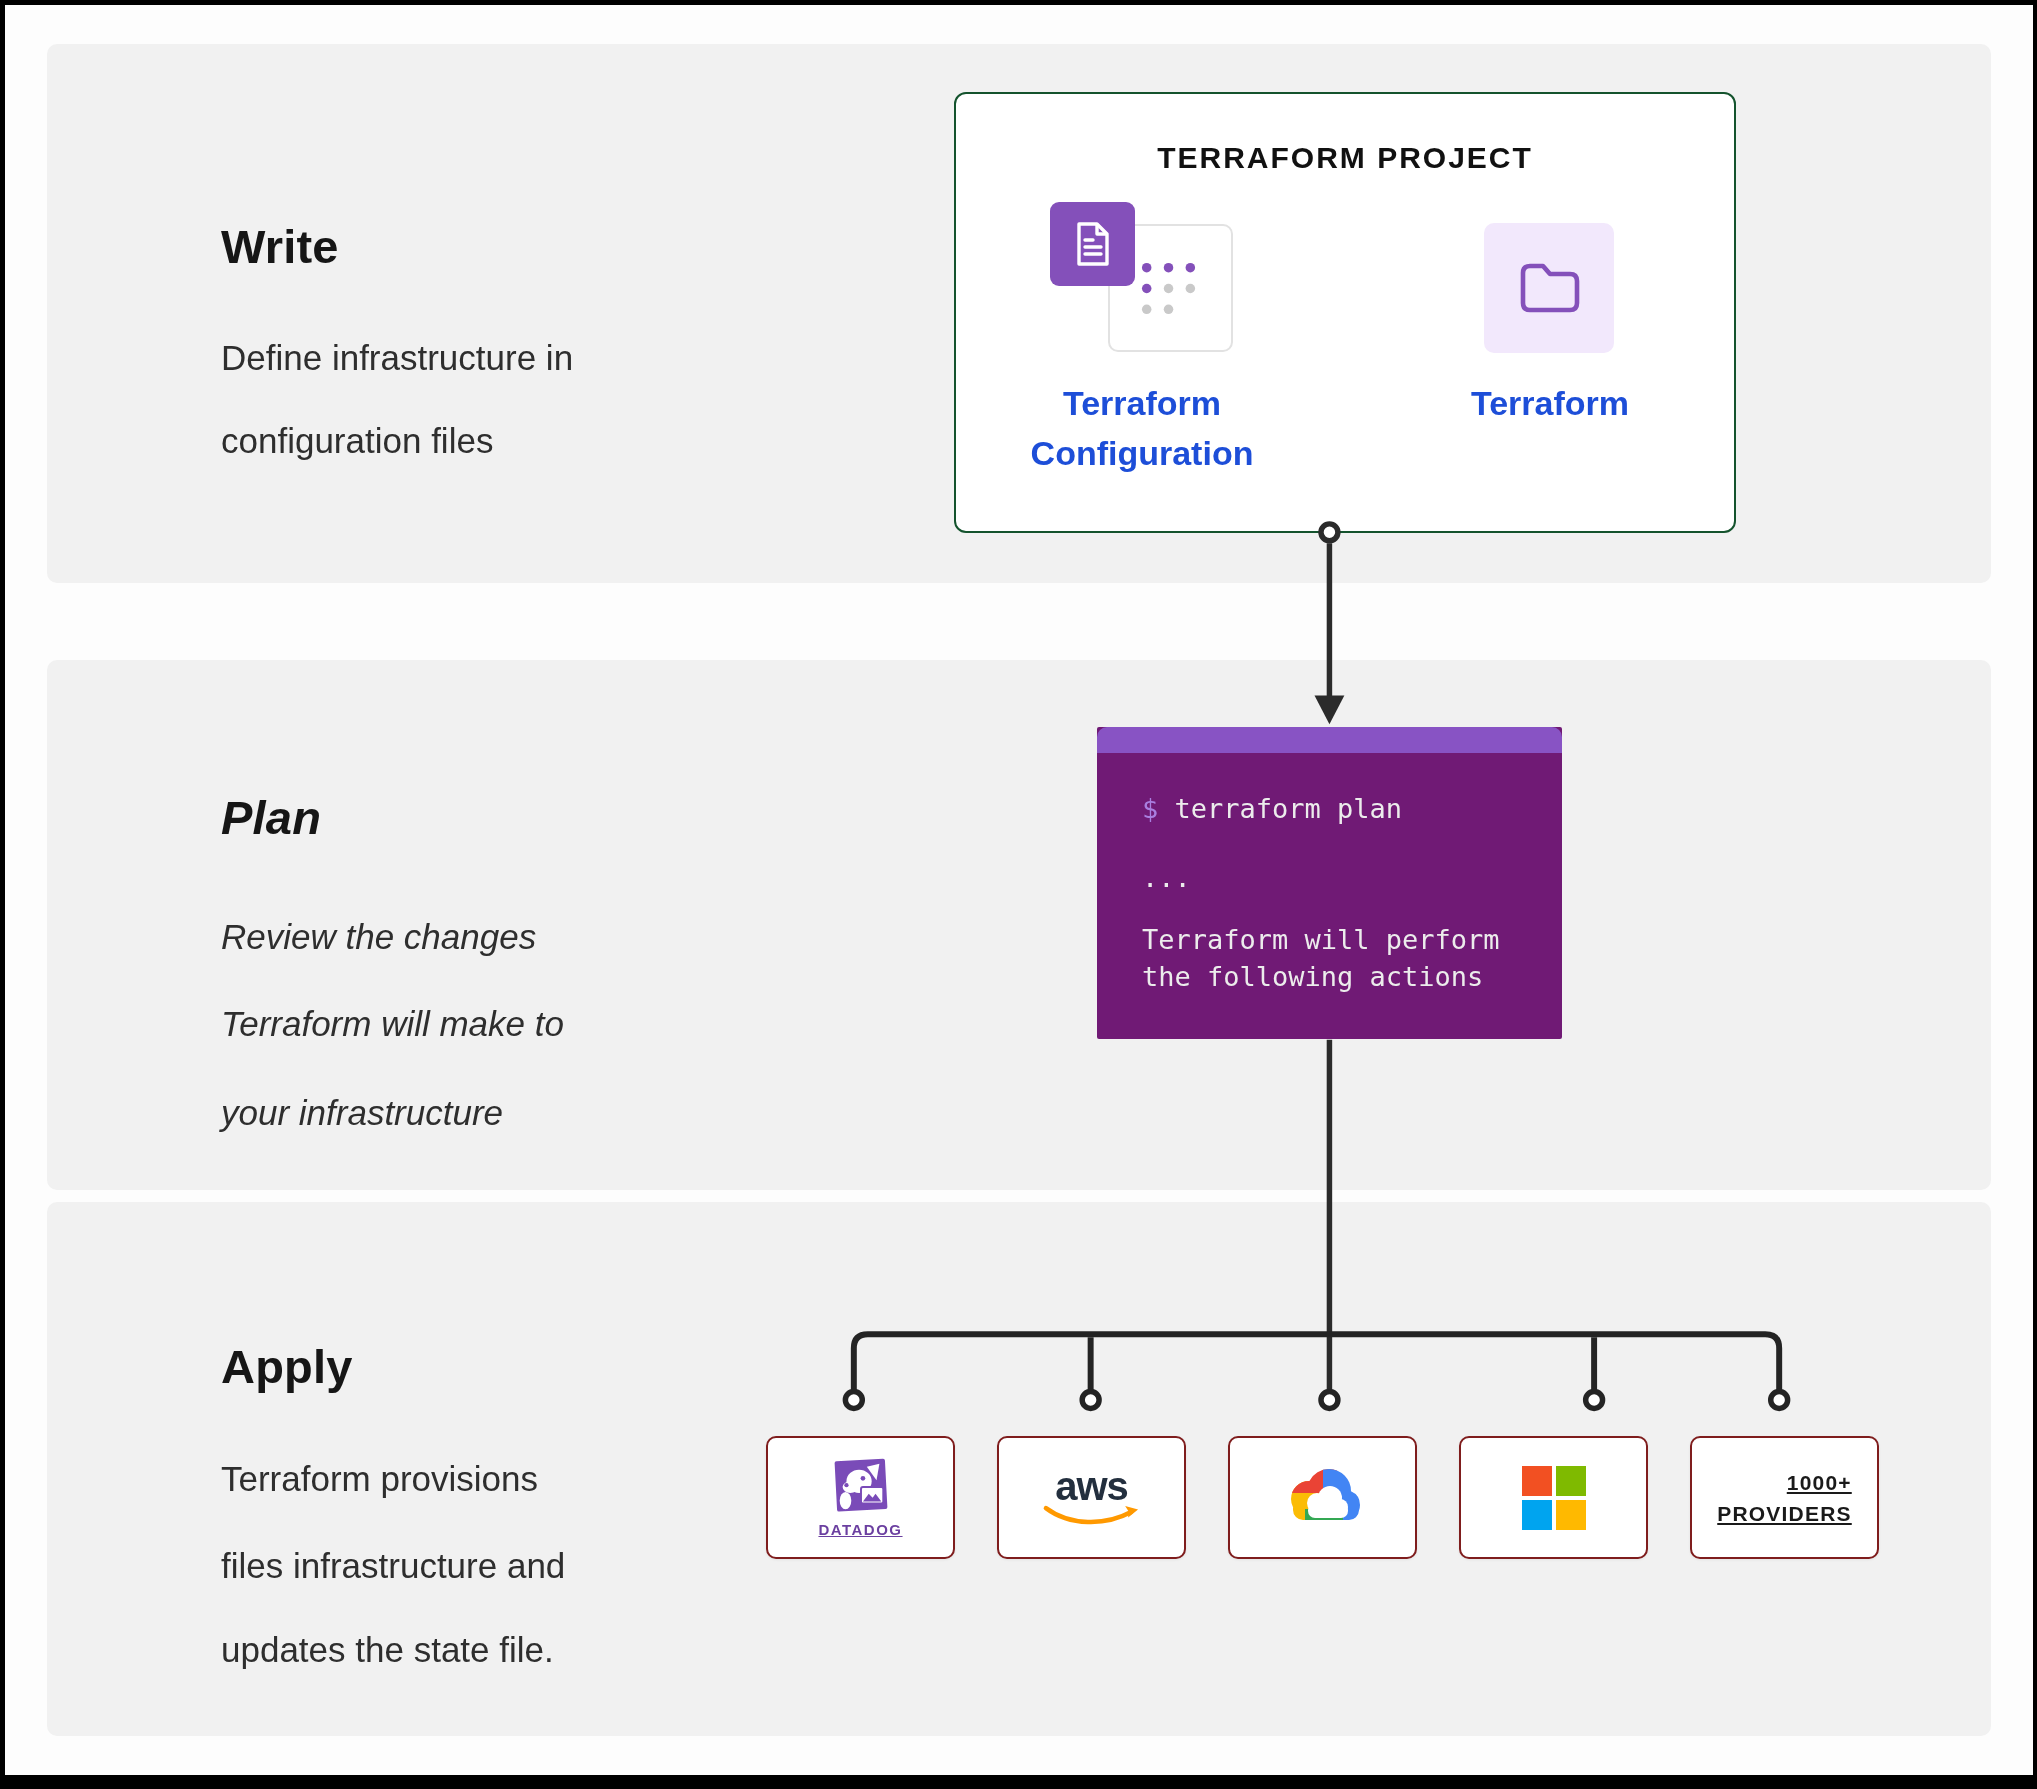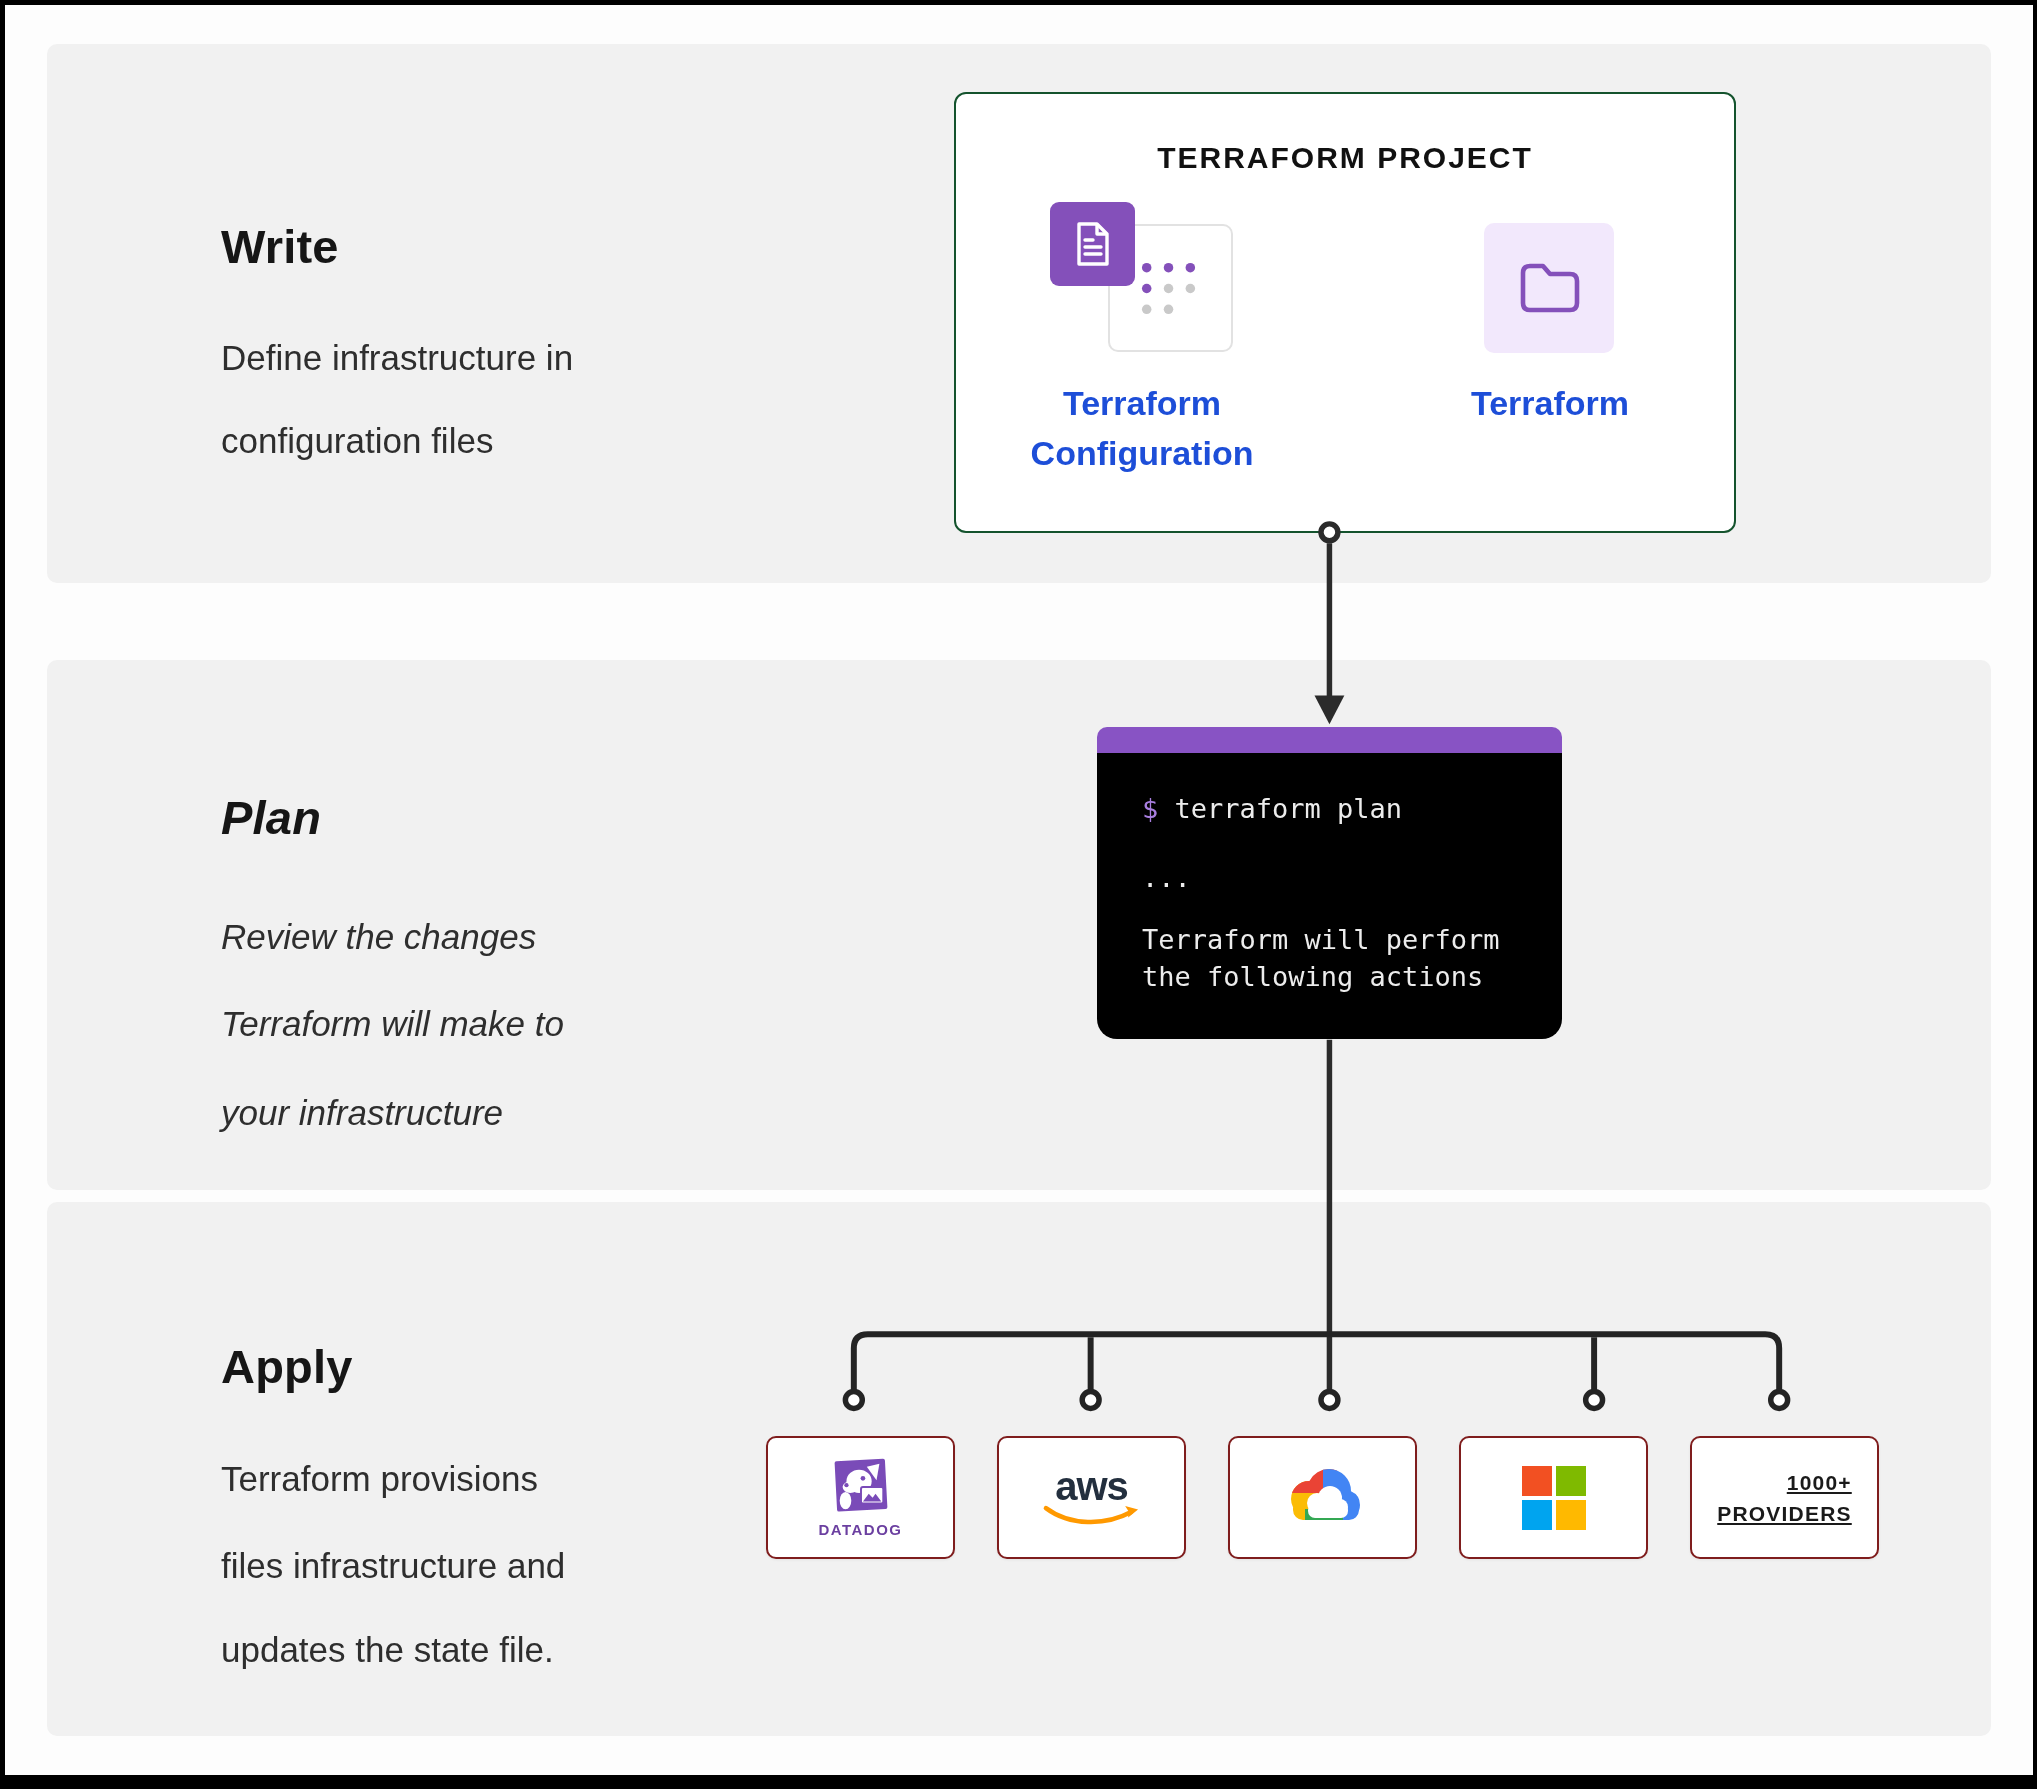--- a/index.html
+++ b/index.html
@@ -17,30 +17,30 @@
   
   .project-card{position:absolute;left:954px;top:92px;width:782px;height:441px;background:#FFFFFF;border:2px solid #14532d;border-radius:12px;box-sizing:border-box;}
   .project-title{position:absolute;left:0;top:47px;width:100%;text-align:center;font-size:30px;font-weight:700;letter-spacing:2px;color:#111;}
   .dots-card{position:absolute;left:152px;top:130px;width:125px;height:128px;background:#fff;border:2px solid #E2E2E2;border-radius:10px;box-sizing:border-box;}
   .purple-tile{position:absolute;left:94px;top:108px;width:85px;height:84px;background:#8450BA;border-radius:9px;display:flex;align-items:center;justify-content:center;}
   .state-tile{position:absolute;left:528px;top:129px;width:130px;height:130px;background:#F2E8FC;border-radius:10px;display:flex;align-items:center;justify-content:center;}
   .icon-label{position:absolute;width:318px;text-align:center;font-size:34px;font-weight:600;color:#1d4ed8;line-height:50px;}
   .label-config{left:27px;top:284px;}
   .label-state{left:435px;top:284px;}
   
-  .terminal{position:absolute;left:1097px;top:727px;width:465px;height:312px;border-radius:20px;background:#000000;z-index:5;}
+  .terminal{position:absolute;left:1097px;top:727px;width:465px;height:312px;border-radius:2px;background:#701a75;z-index:5;}
   .terminal-bar{position:absolute;left:0;top:0;width:100%;height:26px;background:#8853C4;border-radius:10px 10px 0 0;}
   .tline{position:absolute;left:45px;font-family:"DejaVu Sans Mono", monospace;font-size:27px;color:#ECECEC;white-space:pre;}
   .tline .prompt{color:#A97FE0;}
   .t1{top:66px;} .t2{top:135px;} .t3{top:197px;} .t4{top:234px;}
   
   .prov-card{position:absolute;top:1436px;width:189px;height:123px;background:#fff;border:2px solid #7f1d1d;border-radius:10px;box-sizing:border-box;
     display:flex;flex-direction:column;align-items:center;justify-content:center;z-index:5;box-shadow:0 1px 3px rgba(0,0,0,.06);}
   .pc1{left:766px;} .pc2{left:997px;} .pc3{left:1228px;} .pc4{left:1459px;} .pc5{left:1690px;}
-  .dd-label{font-size:15px;font-weight:700;letter-spacing:1.5px;color:#6B3FA0;margin-top:1px;}
+  .dd-label{font-size:15px;font-weight:700;letter-spacing:1.5px;color:#6B3FA0;margin-top:1px;text-decoration:underline;}
   .aws-word{font-size:40px;font-weight:700;color:#232F3E;line-height:36px;letter-spacing:-1px;}
   .ms-grid{display:grid;grid-template-columns:30px 30px;grid-template-rows:30px 30px;gap:4px;}
   .ms-grid span{display:block;}
   .ms-r{background:#F25022;} .ms-g{background:#7FBA00;} .ms-b{background:#00A4EF;} .ms-y{background:#FFB900;}
   .prov-text{font-size:21px;font-weight:600;letter-spacing:1.2px;color:#1A1A1A;text-align:right;line-height:31px;text-decoration:underline;}
   .overlay{position:absolute;left:0;top:0;width:2038px;height:1789px;pointer-events:none;z-index:10;}
 </style>
 </head>
 <body>
 

